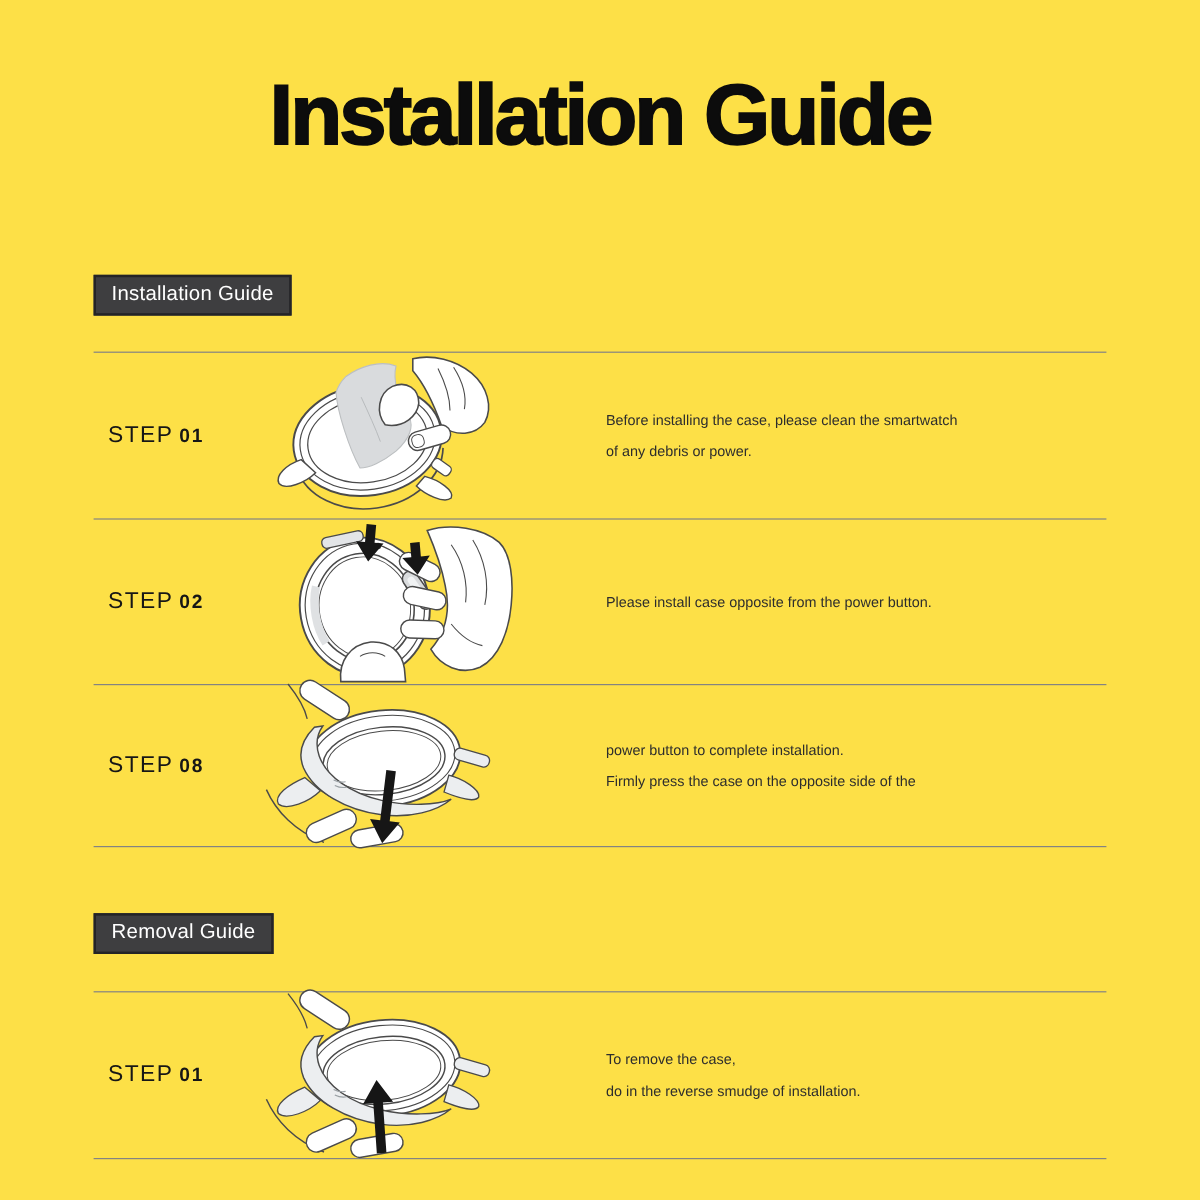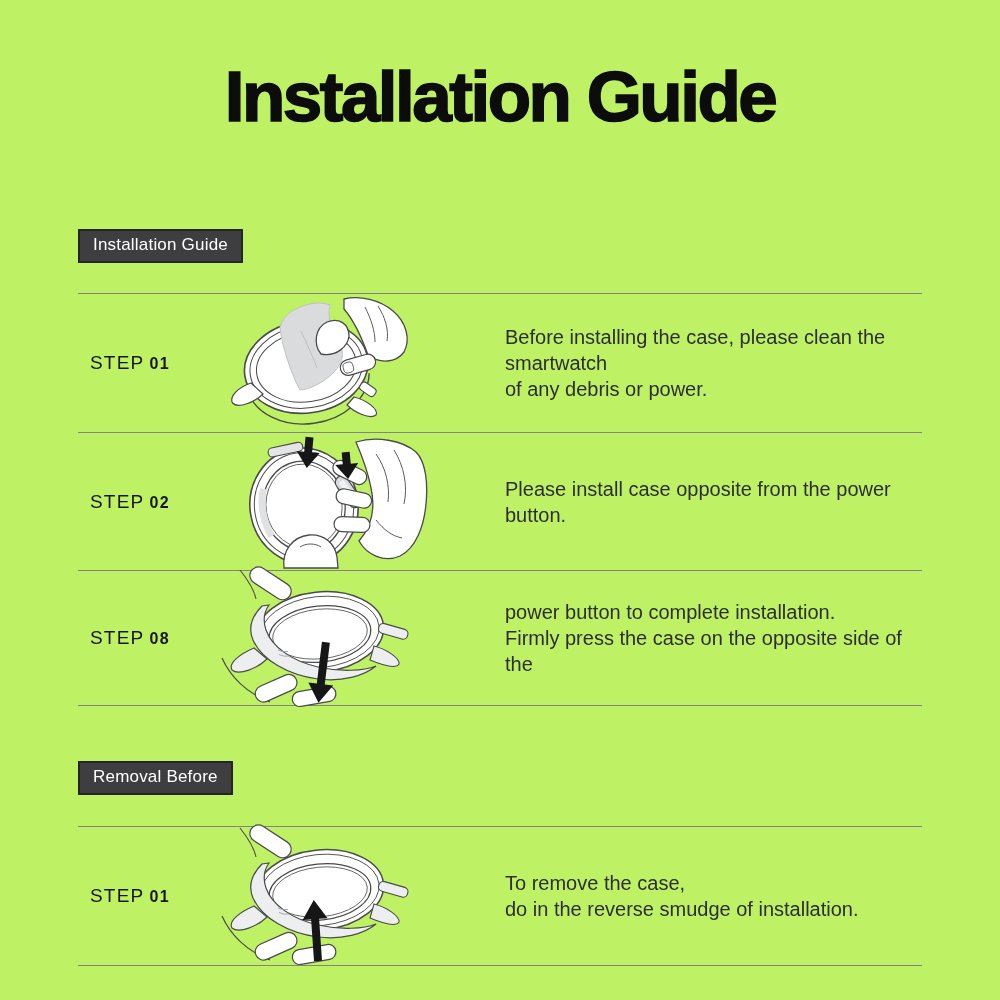--- a/index.html
+++ b/index.html
@@ -1,17 +1,17 @@
 <!DOCTYPE html>
 <html><head>
 <meta charset="utf-8">
 <style>
   html,body{margin:0;padding:0;background:#ffffff;}
   .page{
-    position:relative;width:1000px;height:1000px;background:#bef264;
+    position:relative;width:1000px;height:1000px;background:#fde047;
     font-family:"Liberation Sans", sans-serif;overflow:hidden;
   }
   .main-title{
     position:absolute;top:58px;left:0;right:0;text-align:center;
     font-size:71px;font-weight:700;letter-spacing:-2.5px;line-height:1.1;
     color:#0c0c0c;-webkit-text-stroke:1.6px #0c0c0c;
   }
   .badge{
     position:absolute;left:78px;display:inline-block;
     background:#3e3e40;border:2px solid #242426;color:#ffffff;
@@ -32,21 +32,21 @@
   }
   .h139{height:139px}.h138{height:138px}.h135{height:135px}
   .step-label{
     flex:0 0 140px;width:140px;padding-left:12px;box-sizing:border-box;
     font-size:19px;letter-spacing:1.2px;color:#161616;white-space:nowrap;
   }
   .step-label .num{font-weight:700;font-size:16px;letter-spacing:1.5px;margin-left:5px;}
   .illu{flex:0 0 210px;width:210px;height:132px;}
   .illu svg{display:block;width:210px;height:132px;overflow:visible;}
   .step-text{
-    margin-left:77px;font-size:20px;line-height:26px;color:#2d2d2d;
+    margin-left:77px;font-size:12px;line-height:26px;color:#2d2d2d;
   }
 </style>
 </head>
 <body>
 
 <div class="page">
 
   <div class="main-title">Installation Guide</div>
 
   <div class="badge" id="badge-install">Installation Guide</div>
@@ -180,21 +180,21 @@
             </g>
         </svg>
       </div>
       <div class="step-text">
         <div>power button to complete installation.</div>
         <div>Firmly press the case on the opposite side of the</div>
       </div>
     </div>
   </div>
 
-  <div class="badge" id="badge-removal">Removal Before</div>
+  <div class="badge" id="badge-removal">Removal Guide</div>
 
   <div class="steps" id="steps-removal">
 
     <div class="step-row h139">
       <div class="step-label">
         <span>STEP</span><span class="num">01</span>
       </div>
       <div class="illu">
         <svg viewBox="0 0 210 132" xmlns="http://www.w3.org/2000/svg">
           <path d="M22 -2 C30 8 36 18 38 27" fill="none" stroke="#4a4a4a" stroke-width="1.1"></path>

